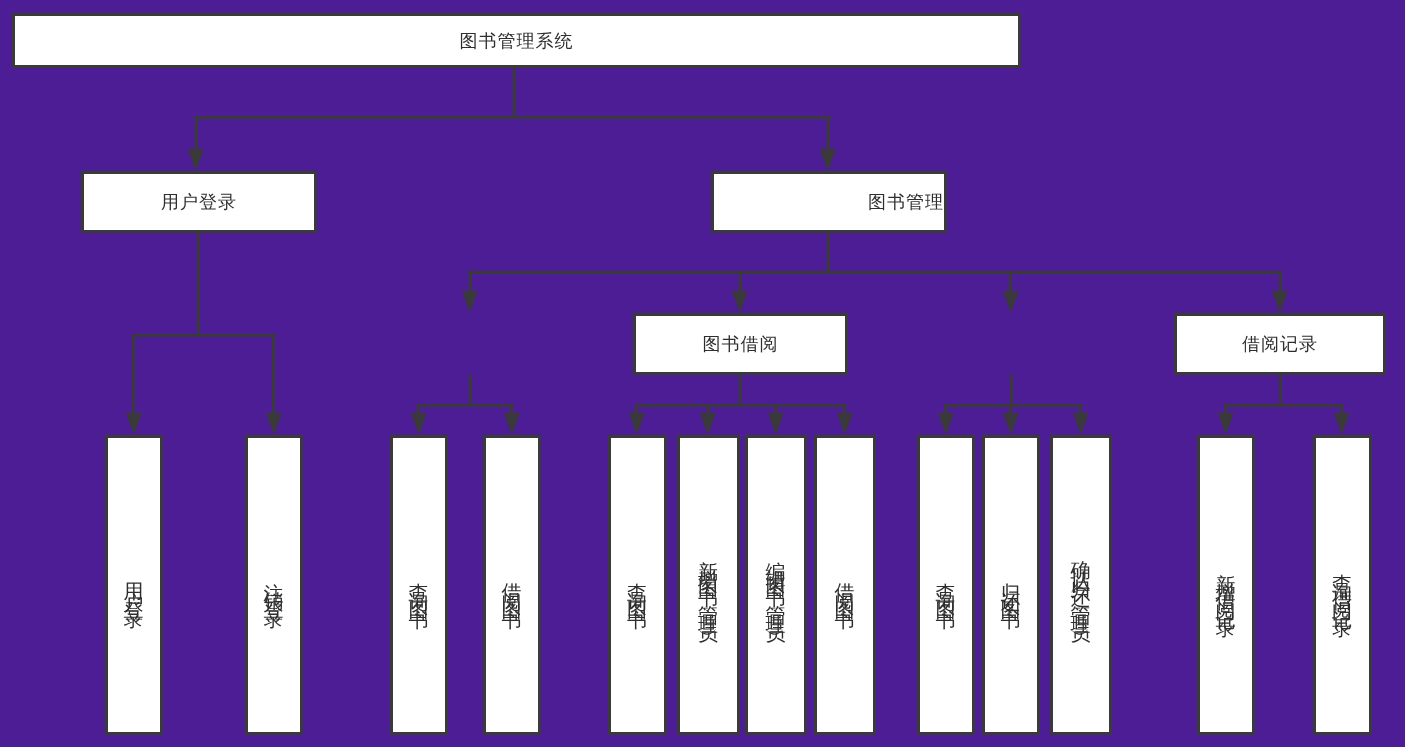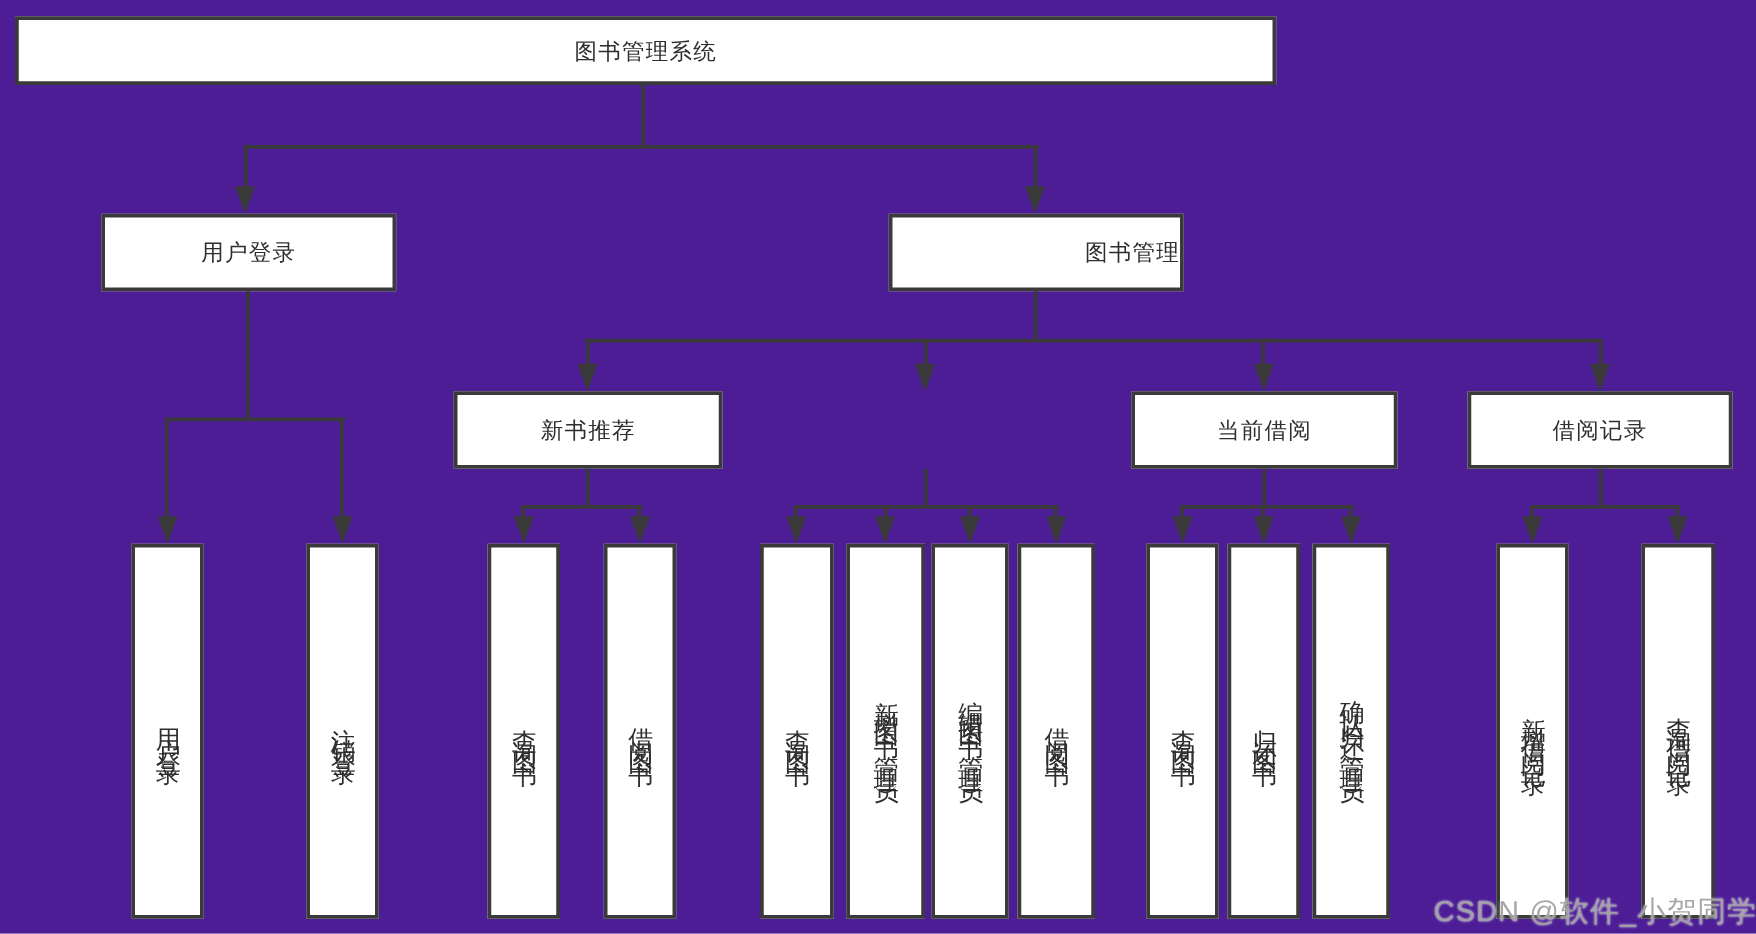--- a/index.html
+++ b/index.html
@@ -63,25 +63,22 @@
   <div class="hline" style="left:468px;top:271px;width:813px;"></div>
   <div class="vline" style="left:469px;top:271px;height:26px;"></div>
   <div class="arrow" style="left:462px;top:291px;"></div>
   <div class="vline" style="left:739px;top:271px;height:26px;"></div>
   <div class="arrow" style="left:732px;top:291px;"></div>
   <div class="vline" style="left:1009px;top:271px;height:26px;"></div>
   <div class="arrow" style="left:1003px;top:291px;"></div>
   <div class="vline" style="left:1279px;top:271px;height:26px;"></div>
   <div class="arrow" style="left:1272px;top:291px;"></div>
 
-  <div class="box" style="left:363px;top:313px;width:215px;height:62px;">
-    <span>新书推荐</span>
-  </div>
-  <div class="box" style="left:905px;top:313px;width:213px;height:62px;">
-    <span>当前借阅</span>
+  <div class="box" style="left:633px;top:313px;width:215px;height:62px;">
+    <span>图书借阅</span>
   </div>
   <div class="box" style="left:1174px;top:313px;width:212px;height:62px;">
     <span>借阅记录</span>
   </div>
 
   <div class="vline" style="left:469px;top:375px;height:31px;"></div>
   <div class="hline" style="left:417px;top:404px;width:97px;"></div>
   <div class="vline" style="left:417px;top:404px;height:16px;"></div>
   <div class="arrow" style="left:411px;top:413px;"></div>
   <div class="vline" style="left:510px;top:404px;height:16px;"></div>
@@ -151,15 +148,14 @@
     <span>确认归还（管理员）</span>
   </div>
 
   <div class="box vbox" style="left:1197px;top:435px;width:58px;height:300px;">
     <span>新增借阅记录</span>
   </div>
   <div class="box vbox" style="left:1313px;top:435px;width:59px;height:300px;">
     <span>查询借阅记录</span>
   </div>
 
-  <div class="watermark">CSDN @软件_小贺同学</div>
 
 </div>
 
 </body></html>

